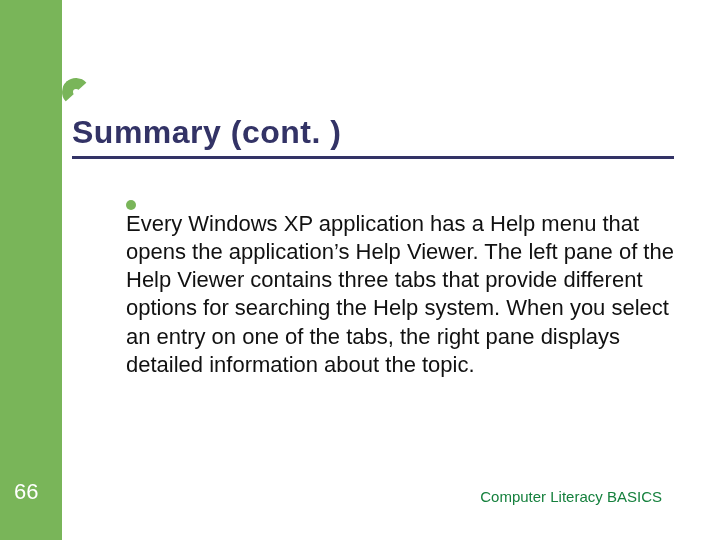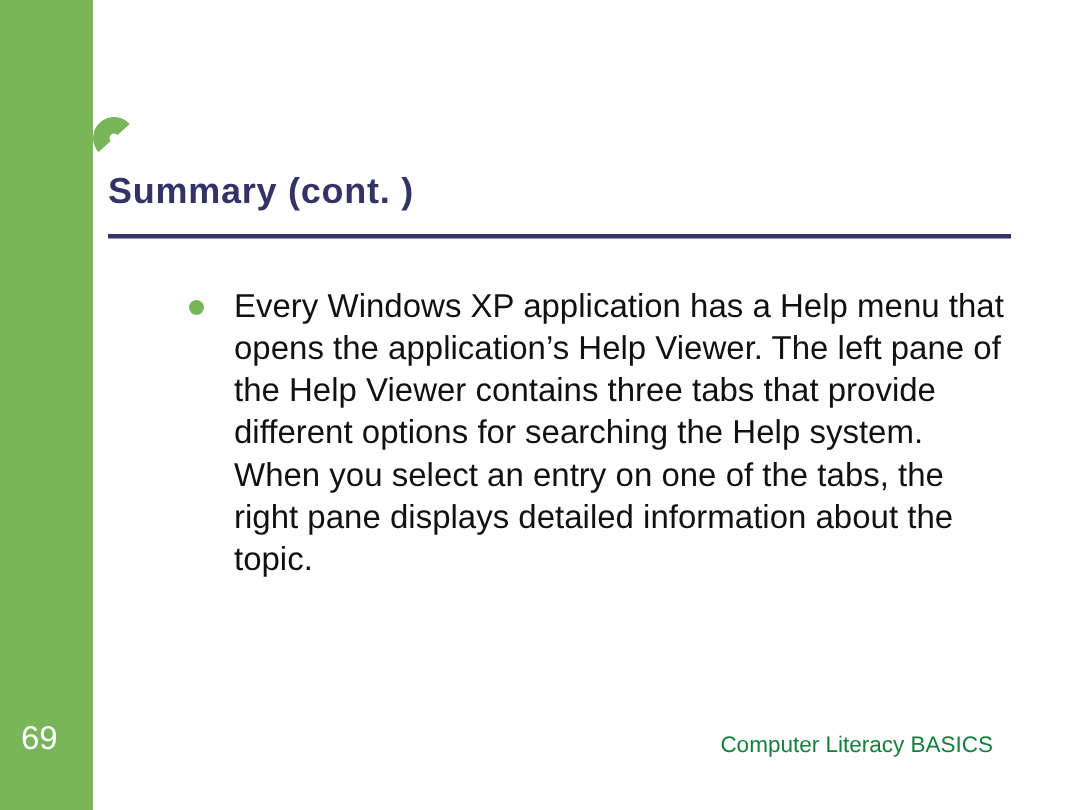--- a/index.html
+++ b/index.html
@@ -28,21 +28,21 @@
     border-radius: 50%;
     border: 11px solid #79b559;
     border-right-color: transparent;
     border-bottom-color: transparent;
     transform: rotate(3deg);
   }
   .title {
     position: absolute;
     left: 72px;
     top: 114px;
-    font-size: 24px;
+    font-size: 32px;
     font-weight: bold;
     color: #333366;
     letter-spacing: 0.5px;
   }
   .title-line {
     position: absolute;
     left: 72px;
     top: 156px;
     width: 602px;
     height: 3px;
@@ -50,20 +50,21 @@
   }
   .content {
     position: absolute;
     left: 126px;
     top: 190px;
     width: 548px;
   }
   .bullet-row {
     display: flex;
     align-items: flex-start;
+    flex-direction: column;
   }
   .bullet {
     width: 10px;
     height: 10px;
     border-radius: 50%;
     background: #79b559;
     margin-top: 10px;
     margin-right: 20px;
     flex-shrink: 0;
   }
@@ -96,14 +97,14 @@
 <div class="title">Summary (cont. )</div>
 <div class="title-line"></div>
 
 <div class="content">
   <div class="bullet-row">
     <div class="bullet"></div>
     <div class="body-text">Every Windows XP application has a Help menu that opens the application’s Help Viewer. The left pane of the Help Viewer contains three tabs that provide different options for searching the Help system. When you select an entry on one of the tabs, the right pane displays detailed information about the topic.</div>
   </div>
 </div>
 
-<div class="page-number">69</div>
+<div class="page-number">66</div>
 <div class="footer">Computer Literacy BASICS</div>
 
 </body></html>

